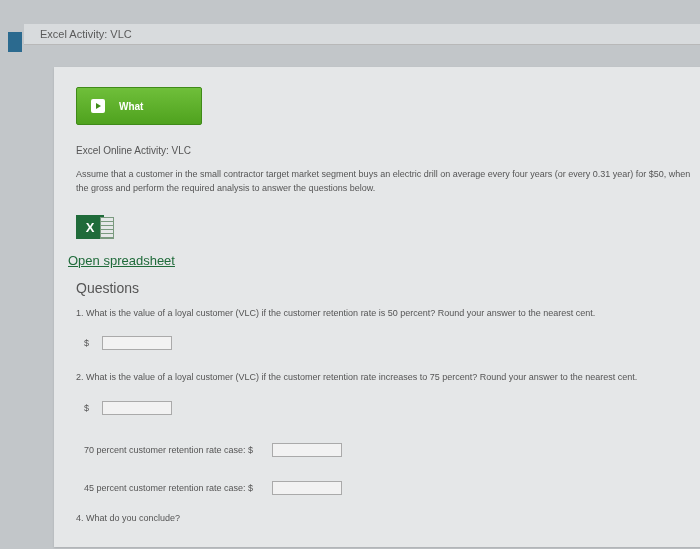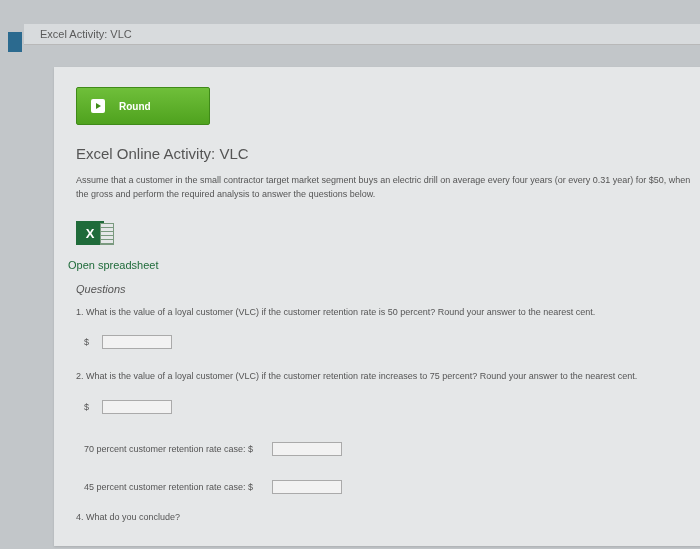--- a/index.html
+++ b/index.html
@@ -55,21 +55,21 @@
     display: flex;
     align-items: center;
     justify-content: center;
   }
   .video-tab .play-icon::before {
     content: "";
     border-left: 5px solid #3f8a18;
     border-top: 3px solid transparent;
     border-bottom: 3px solid transparent;
   }
-  .subtitle { font-size: 15px; color: #555; margin-bottom: 12px; }
+  .subtitle { font-size: 10px; color: #555; margin-bottom: 12px; }
   .intro { font-size: 9px; color: #555; line-height: 1.5; margin-bottom: 12px; }
   .excel-block { margin: 6px 0 4px 0; }
   .excel-icon {
     display: inline-flex;
     width: 28px;
     height: 24px;
     background: #1f6b3a;
     align-items: center;
     justify-content: center;
     color: #fff;
@@ -80,22 +80,22 @@
   .excel-icon::after {
     content: "";
     position: absolute;
     right: -10px;
     top: 2px;
     width: 12px;
     height: 20px;
     background: repeating-linear-gradient(#e5e7e8, #e5e7e8 3px, #7a9a7f 3px, #7a9a7f 4px);
     border: 1px solid #7a9a7f;
   }
-  .link { color: #1f6b3a; font-size: 11px; display: block; margin: 6px 0 12px 0; cursor: pointer; }
-  .section-heading { font-size: 11px; color: #555; margin-bottom: 10px; font-style: italic; }
+  .link { color: #1f6b3a; font-size: 13px; display: block; margin: 6px 0 12px 0; cursor: pointer; text-decoration: underline; }
+  .section-heading { font-size: 14px; color: #555; margin-bottom: 10px; }
   .q { font-size: 9px; color: #555; line-height: 1.6; margin-bottom: 4px; }
   .input-line { margin-bottom: 12px; }
   .dollar { font-size: 9px; color: #555; margin-right: 2px; }
   input.ans {
     border: 1px solid #aaa;
     background: #f2f2f2;
     height: 14px;
     width: 70px;
     font-size: 9px;
     padding: 0 2px;
@@ -114,21 +114,21 @@
 
 <div class="top-bar">
   <span>Excel Activity: VLC</span>
 </div>
 <div class="side-accent"></div>
 
 <div class="card">
 
   <div class="video-tab">
     <span class="play-icon"></span>
-    <span>Round</span>
+    <span>What</span>
   </div>
 
   <div class="subtitle">Excel Online Activity: VLC</div>
 
   <div class="intro">Assume that a customer in the small contractor target market segment buys an electric drill on average every four years (or every 0.31 year) for $50, when the gross and perform the required analysis to answer the questions below.</div>
 
   <div class="excel-block">
     <span class="excel-icon">
       <span>X</span>
     </span>

